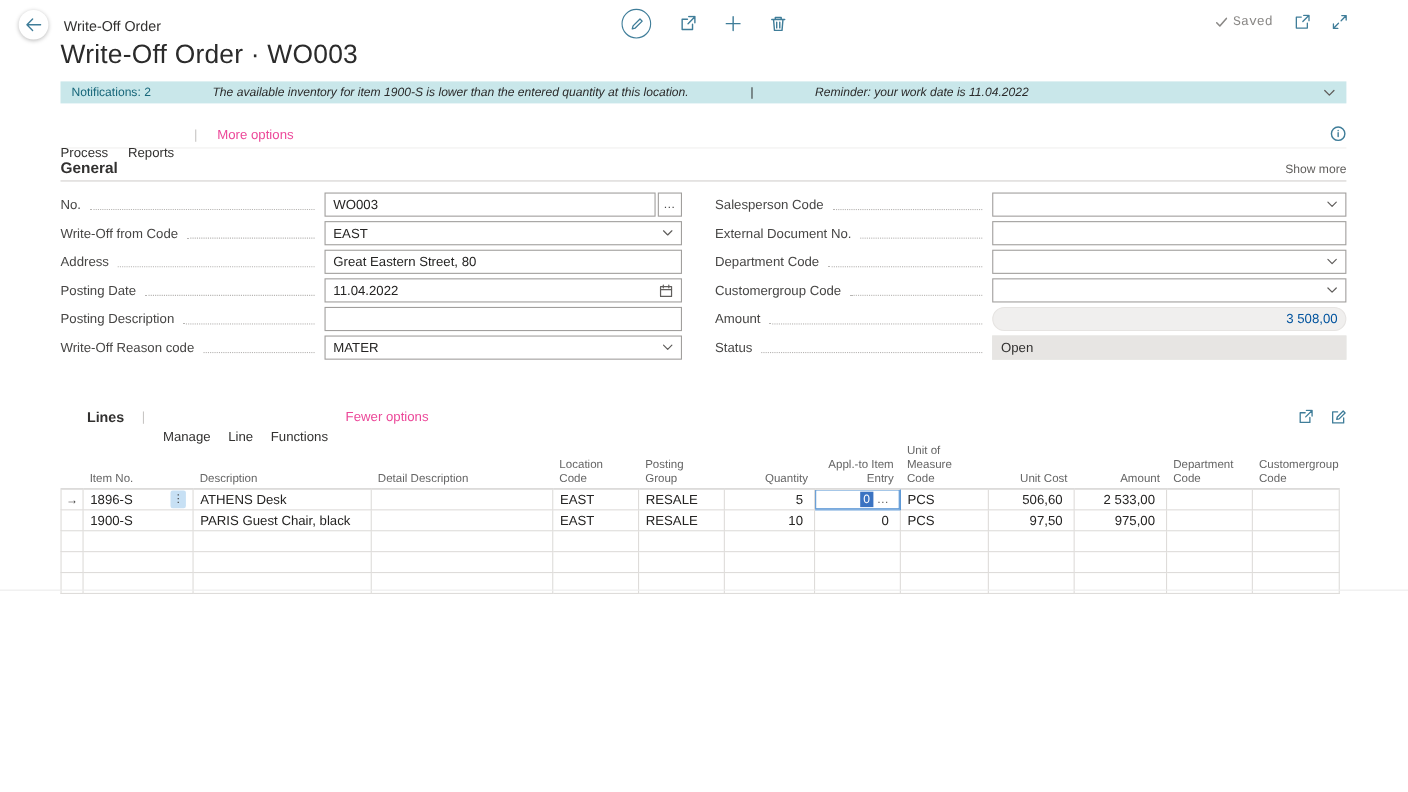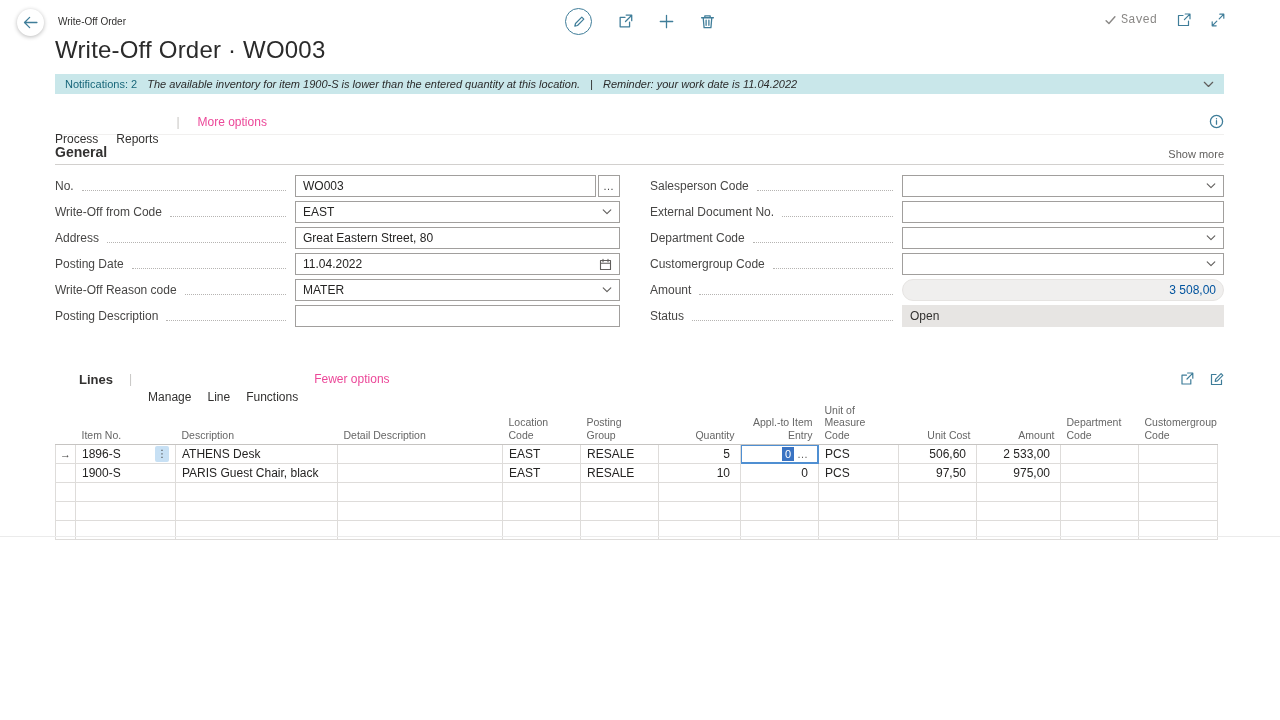--- a/index.html
+++ b/index.html
@@ -3,40 +3,40 @@
 <meta charset="utf-8">
 <style>
   * { margin:0; padding:0; box-sizing:border-box; }
   html,body { width:1280px; height:720px; background:#fff; font-family:"Liberation Sans", sans-serif; }
   .app { position:relative; width:1280px; height:720px; background:#fff; overflow:hidden; color:#323130; }
 
   
   .topbar { position:absolute; top:0; left:0; width:1280px; height:44px; }
   .back-btn { position:absolute; left:17px; top:9px; width:27px; height:27px; border-radius:50%; background:#fff; border:none;
               box-shadow:0 1px 4px rgba(0,0,0,.28); display:flex; align-items:center; justify-content:center; cursor:pointer; }
-  .crumb { position:absolute; left:58px; top:16px; font-size:10px; color:#323130; }
+  .crumb { position:absolute; left:58px; top:16px; font-size:13px; color:#323130; }
   .topbar-center { position:absolute; left:50%; transform:translateX(-50%); top:8px; display:flex; align-items:center; gap:26px; }
   .icon-circle { width:27px; height:27px; border:1px solid #3f7d99; border-radius:50%; background:#fff; display:flex; align-items:center; justify-content:center; cursor:pointer; }
   .icon-btn { background:none; border:none; padding:0; display:flex; align-items:center; cursor:pointer; }
   .topbar-right { position:absolute; right:55px; top:13px; display:flex; align-items:center; gap:20px;font-family:Liberation Mono, monospace; }
   .saved { display:flex; align-items:center; gap:5px; color:#8a8886; font-size:12px; }
 
   
   .ic * { stroke:#3f7d99; fill:none; stroke-width:1.2; stroke-linecap:round; stroke-linejoin:round; }
   .ic.gray * { stroke:#8a8886; stroke-width:1.3; }
   .ic.dim * { stroke:#605e5c; stroke-width:1.1; }
 
   
   .page-title { position:absolute; left:55px; top:36px; font-size:24px; font-weight:400; color:#2b2b2b; letter-spacing:.2px; }
 
   
   .notification { position:absolute; left:55px; top:74px; width:1169px; height:20px; background:#c9e7ea;
                   display:flex; align-items:center; padding:0 10px; font-size:11px; gap:10px; }
   .notif-link { color:#18677a; cursor:pointer; flex-shrink:0; }
-  .notif-msg, .notif-sep { font-style:italic; color:#2b2b2b; }
+  .notif-msg, .notif-sep { font-style:italic; color:#2b2b2b;margin-left:46px; }
   .notif-chevron { margin-left:auto; background:none; border:none; display:flex; cursor:pointer; }
 
   
   .action-menu { position:absolute; left:55px; top:109px; width:1169px; height:26px; display:flex; align-items:center; gap:18px;
                  font-size:12px; border-bottom:1px solid #f1f0ef; }
   .menu-item { color:#323130; cursor:pointer;margin-top:35px; }
   .menu-sep { color:#c8c6c4; }
   .menu-muted { color:#ec4899; cursor:pointer; }
   .info-btn { margin-left:auto; background:none; border:none; display:flex; cursor:pointer; }
 
@@ -225,41 +225,41 @@
                   <svg class="ic dim" width="13" height="13" viewBox="0 0 13 13">
                     <rect x="1.5" y="2.5" width="10" height="9"></rect>
                     <path d="M1.5 5.2h10M4 1.2v2.5M9 1.2v2.5"></path>
                   </svg>
                 </span>
             </div>
           </div>
         </div>
 
         <div class="field">
+          <span class="flabel">Posting Description</span>
+          <span class="leader"></span>
+          <div class="ctrl">
+            <div class="input">
+                <span></span>
+              </div>
+          </div>
+        </div>
+
+        <div class="field">
           <span class="flabel">Write-Off Reason code</span>
           <span class="leader"></span>
           <div class="ctrl">
             <div class="input">
               <span>MATER</span>
               <span class="chev">
                   <svg class="ic dim" width="10" height="8" viewBox="0 0 10 8">
                     <path d="M1.2 1.8 5 5.6 8.8 1.8"></path>
                   </svg>
                 </span>
             </div>
-          </div>
-        </div>
-
-        <div class="field">
-          <span class="flabel">Posting Description</span>
-          <span class="leader"></span>
-          <div class="ctrl">
-            <div class="input">
-                <span></span>
-              </div>
           </div>
         </div>
 
       </div>
       <div class="fcol right">
 
         <div class="field">
           <span class="flabel">Salesperson Code</span>
           <span class="leader"></span>
           <div class="ctrl">

